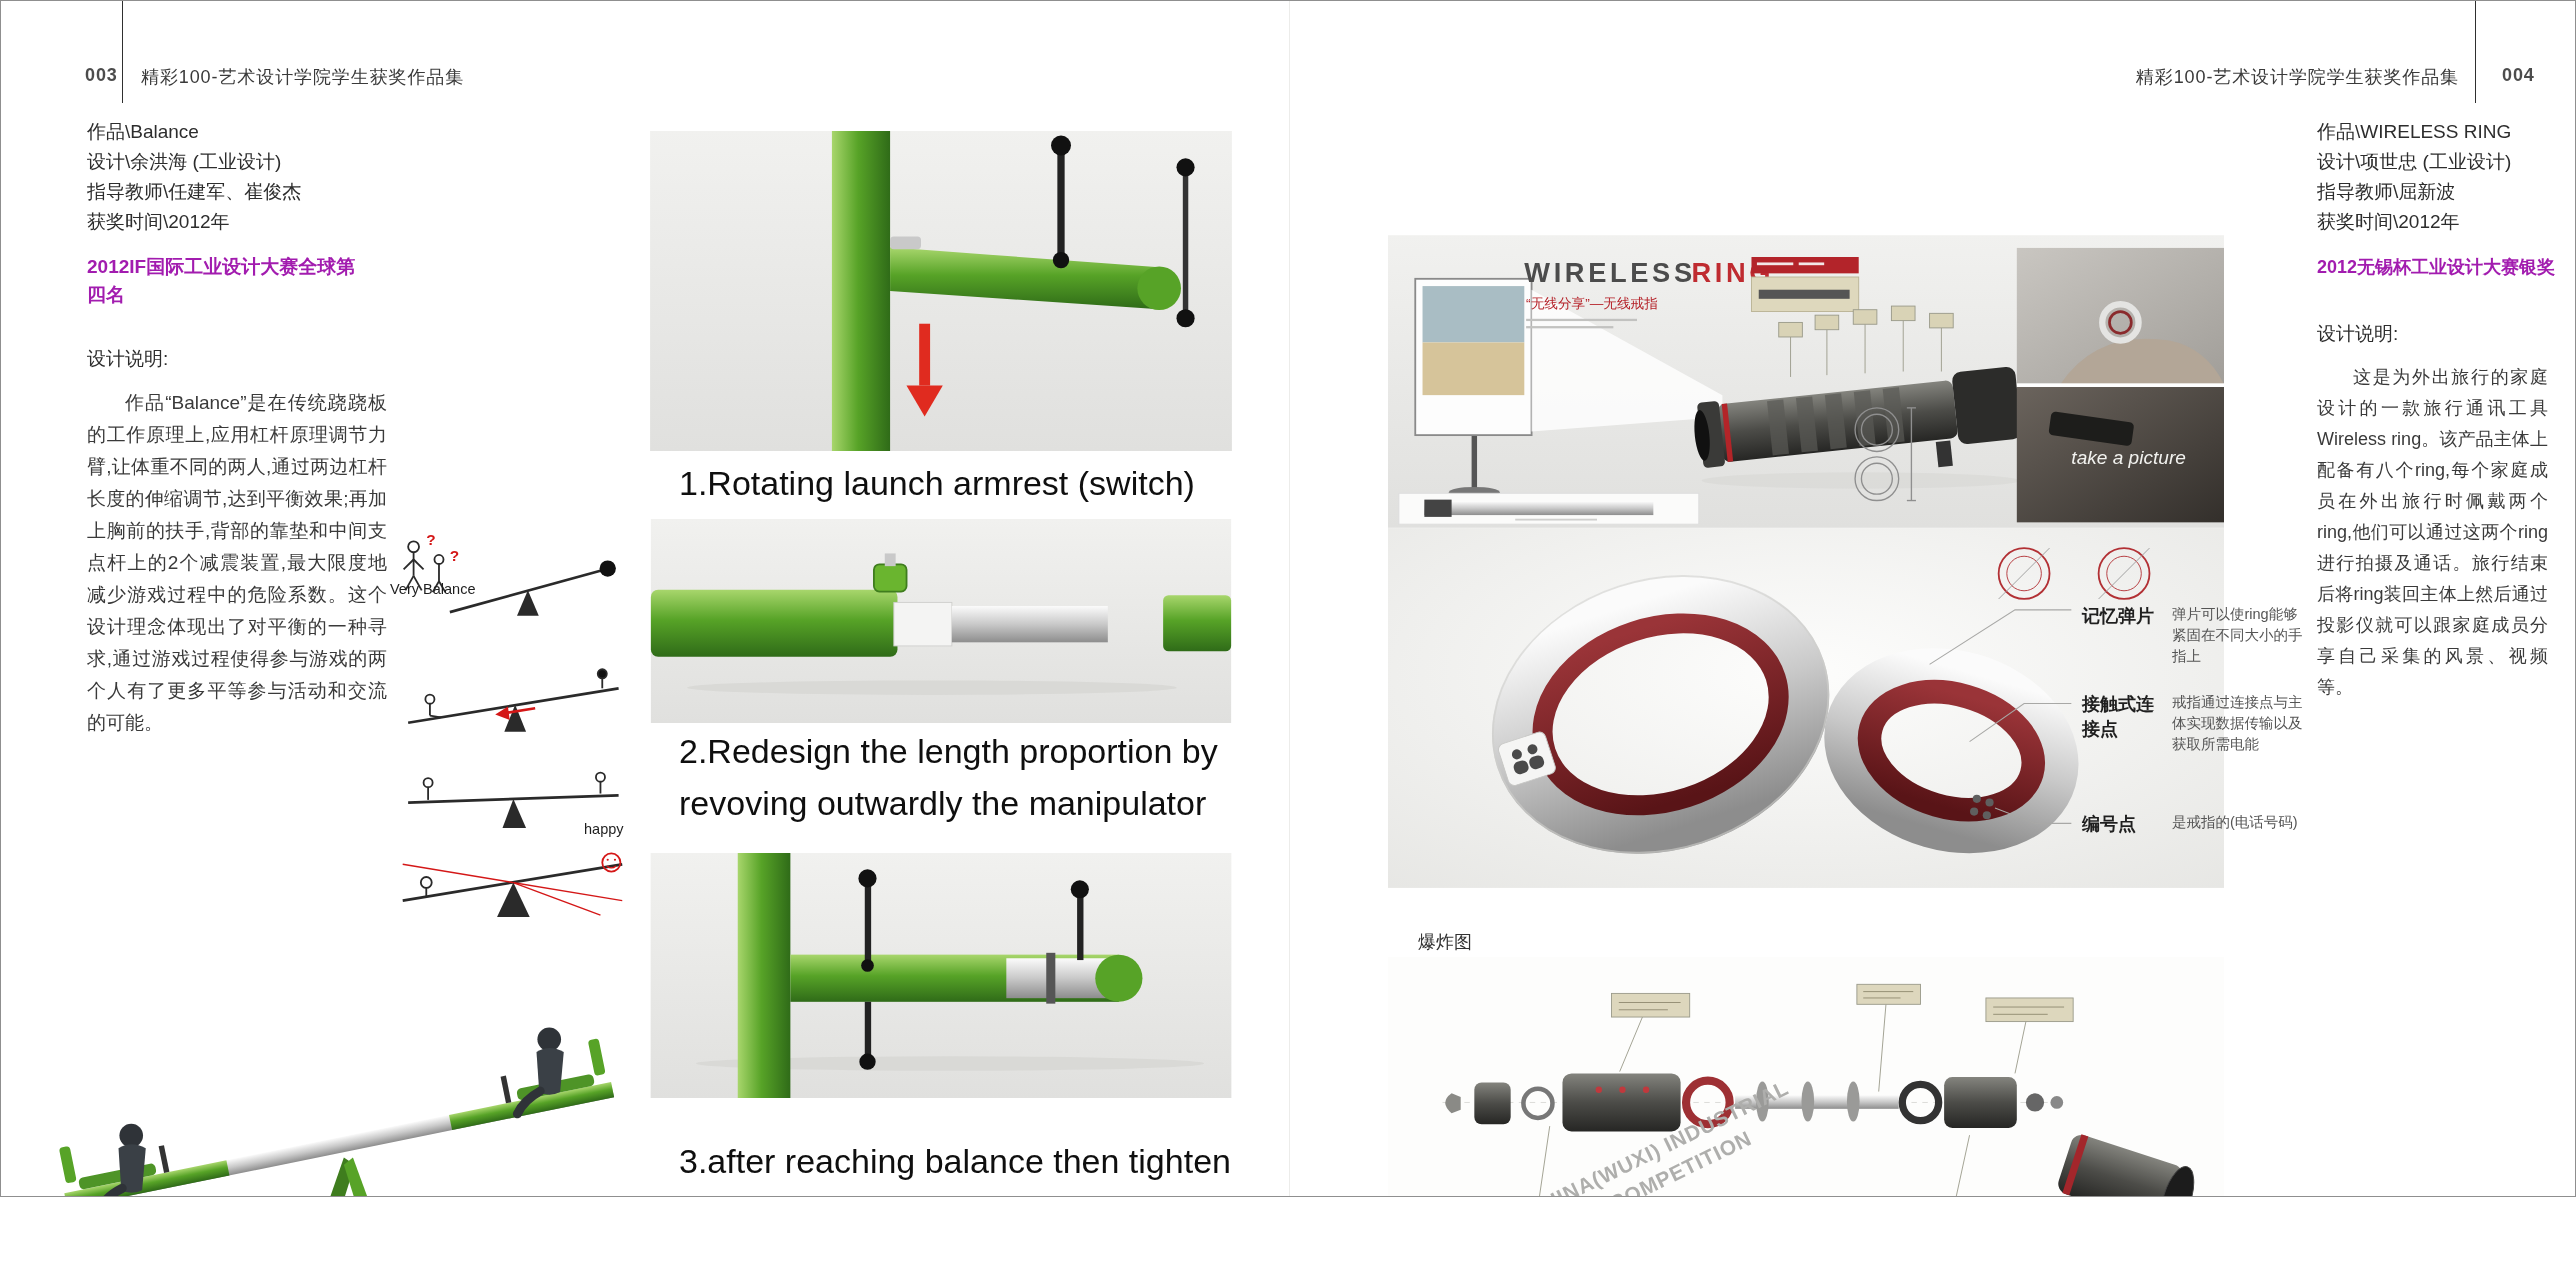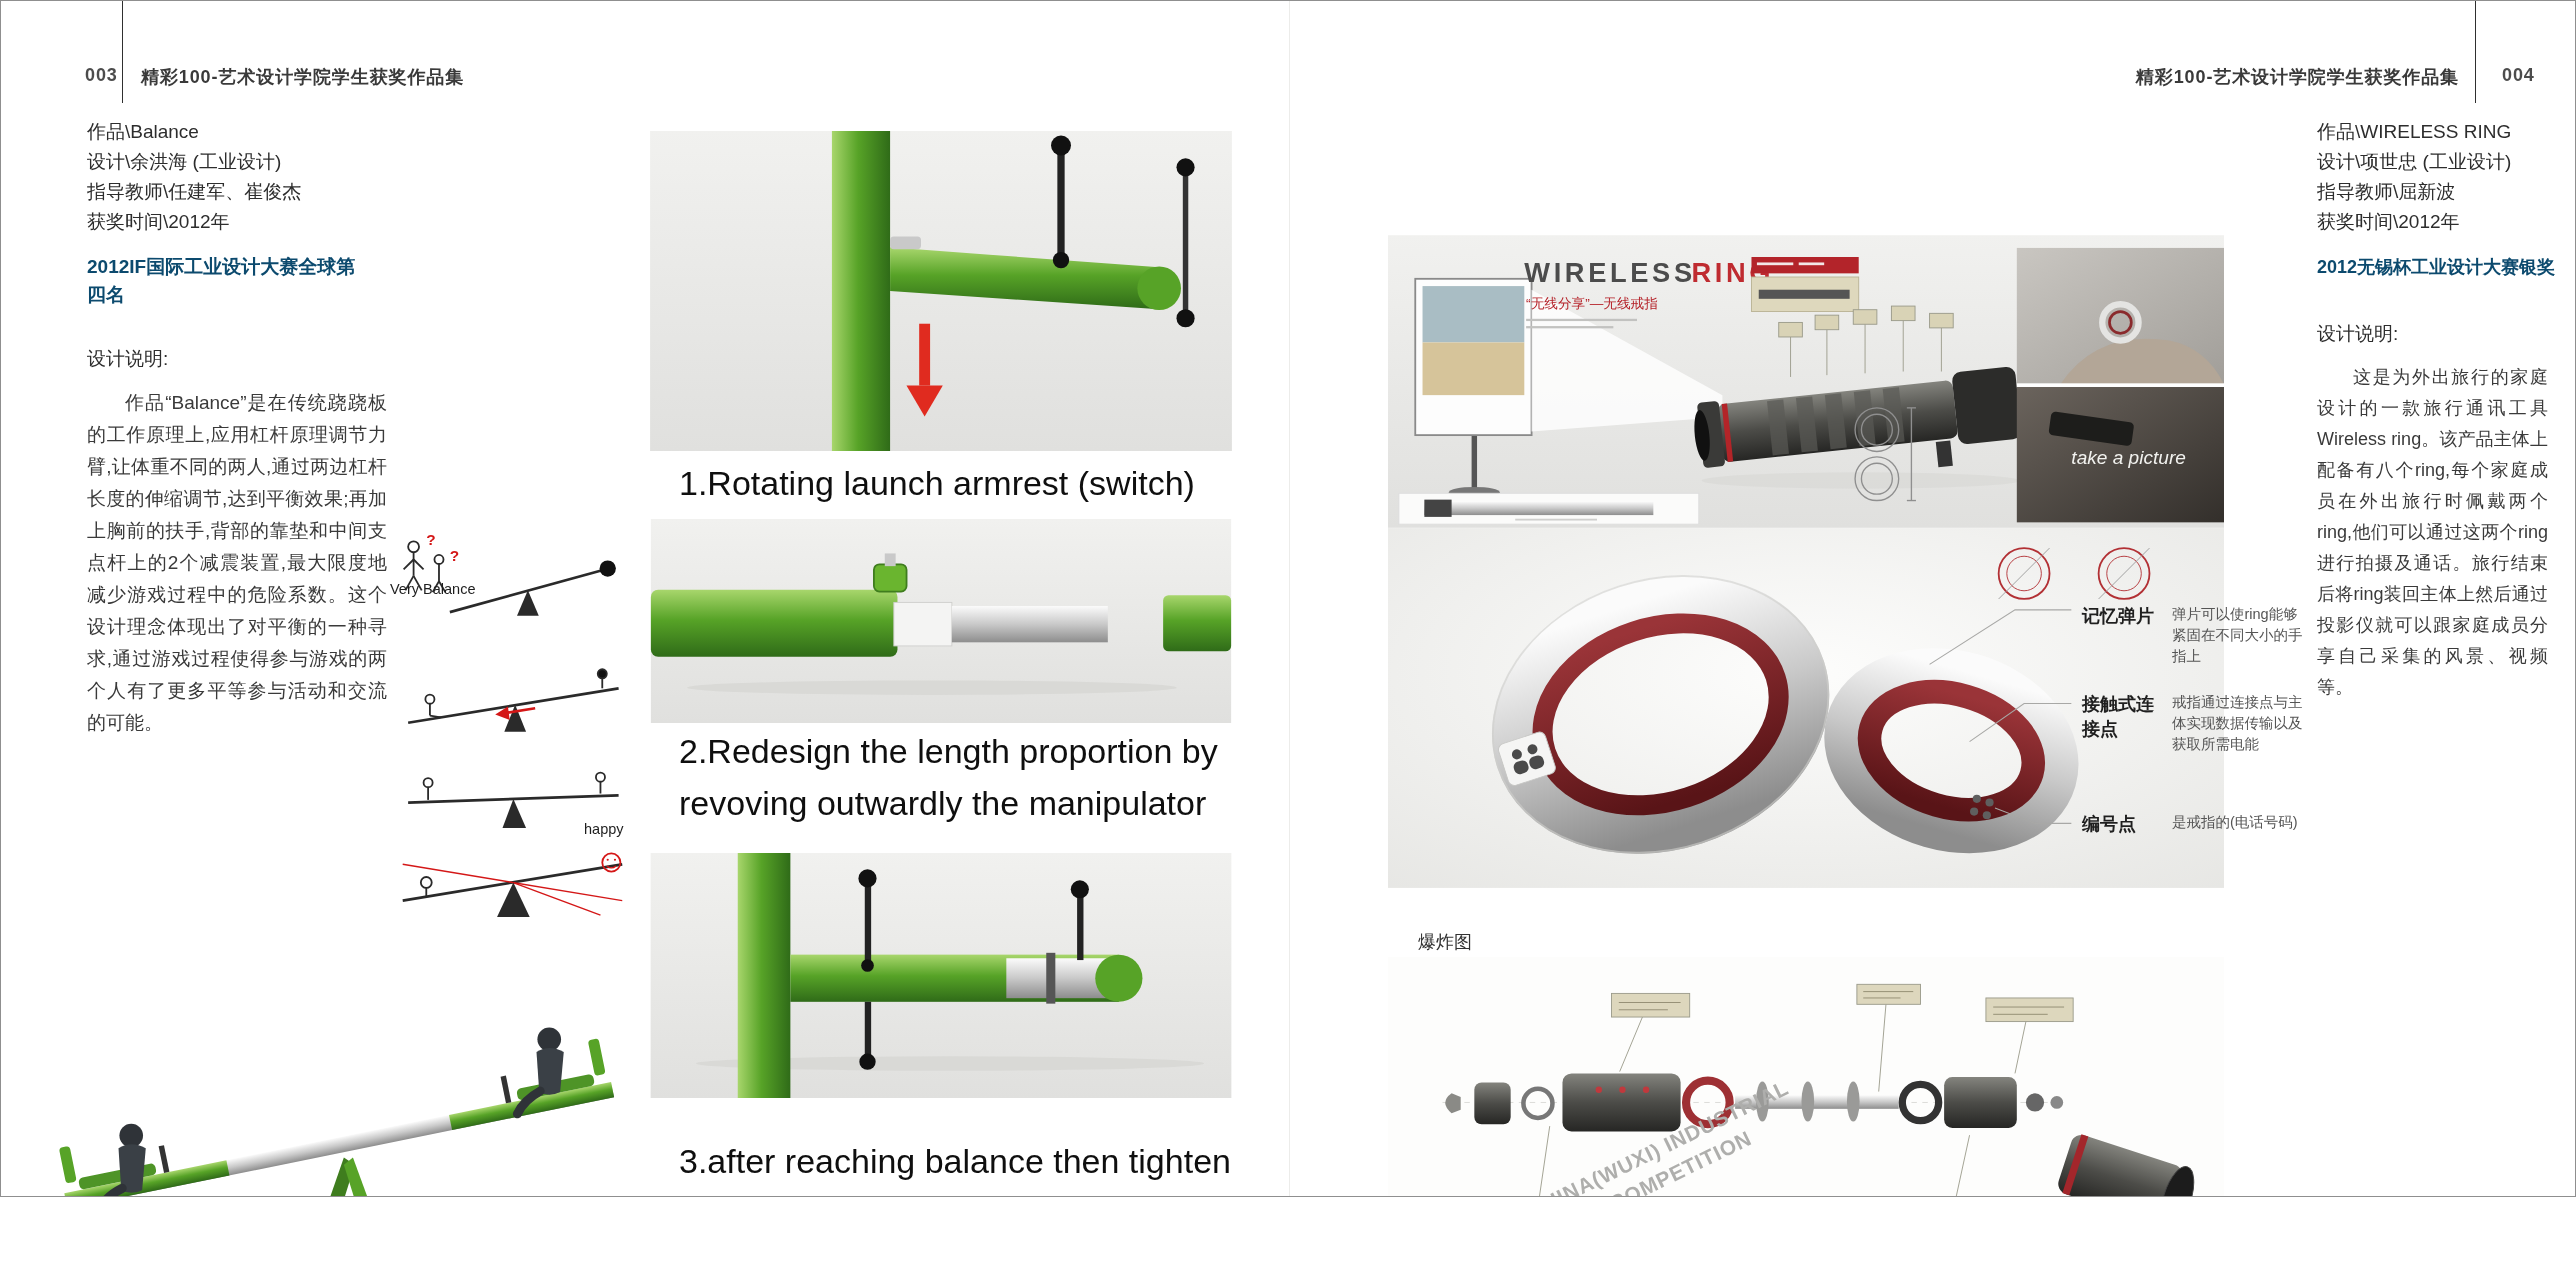--- a/index.html
+++ b/index.html
@@ -6,27 +6,27 @@
   html,body{background:#ffffff}
   body{font-family:"Liberation Sans","DejaVu Sans",sans-serif;color:#2d2d2d}
   #spread{position:relative;width:2576px;height:1197px;background:#fff;border:0.9px solid #8f8f8f;overflow:hidden}
   .vrule{position:absolute;top:0;width:0.9px;height:102px;background:#2f2f2f}
   #rule-left{left:121px}
   #rule-right{left:2474px}
   #fold{position:absolute;left:1288px;top:0;width:0.9px;height:100%;background:#ececea}
   .pageno{position:absolute;top:64px;font-size:18px;font-weight:bold;color:#4c4c4c;letter-spacing:0.9px}
   #pageno-left{left:84px}
   #pageno-right{left:2501px}
-  .hdr-title{position:absolute;top:64px;font-size:18px;font-weight:bold;color:#3a3a3a;letter-spacing:0.9px}
+  .hdr-title{position:absolute;top:64px;font-size:18px;font-weight:normal;color:#3a3a3a;letter-spacing:0.9px}
   #hdr-title-left{left:140px}
   #hdr-title-right{right:116px}
   .meta{position:absolute;font-size:19px;line-height:30px;color:#2d2d2d}
   #meta-left{left:86px;top:116px}
   #meta-right{left:2316px;top:116px}
-  .award{margin-top:16.4px;font-weight:bold;color:#0c4a6e;line-height:28px}
+  .award{margin-top:16.4px;font-weight:bold;color:#a21caf;line-height:28px}
   #meta-left .award{width:271px}
   #meta-right .award{white-space:nowrap;font-size:18px}
   .descblock{position:absolute}
   #desc-left{left:86px;top:345px;width:300px}
   #desc-right{left:2316px;top:320px;width:231px}
   .desc-title{font-size:19px;margin-bottom:14.5px;color:#2d2d2d}
   .desc-text{font-size:19px;line-height:32px;text-align:justify;text-indent:2em;color:#3a3a3a}
   #desc-right .desc-text{font-size:18px;line-height:31px}
   #sketches{position:absolute;left:389px;top:529px;width:254px;height:391px}
   .sketch-label{position:absolute;font-size:14.5px;color:#1e1e1e}

